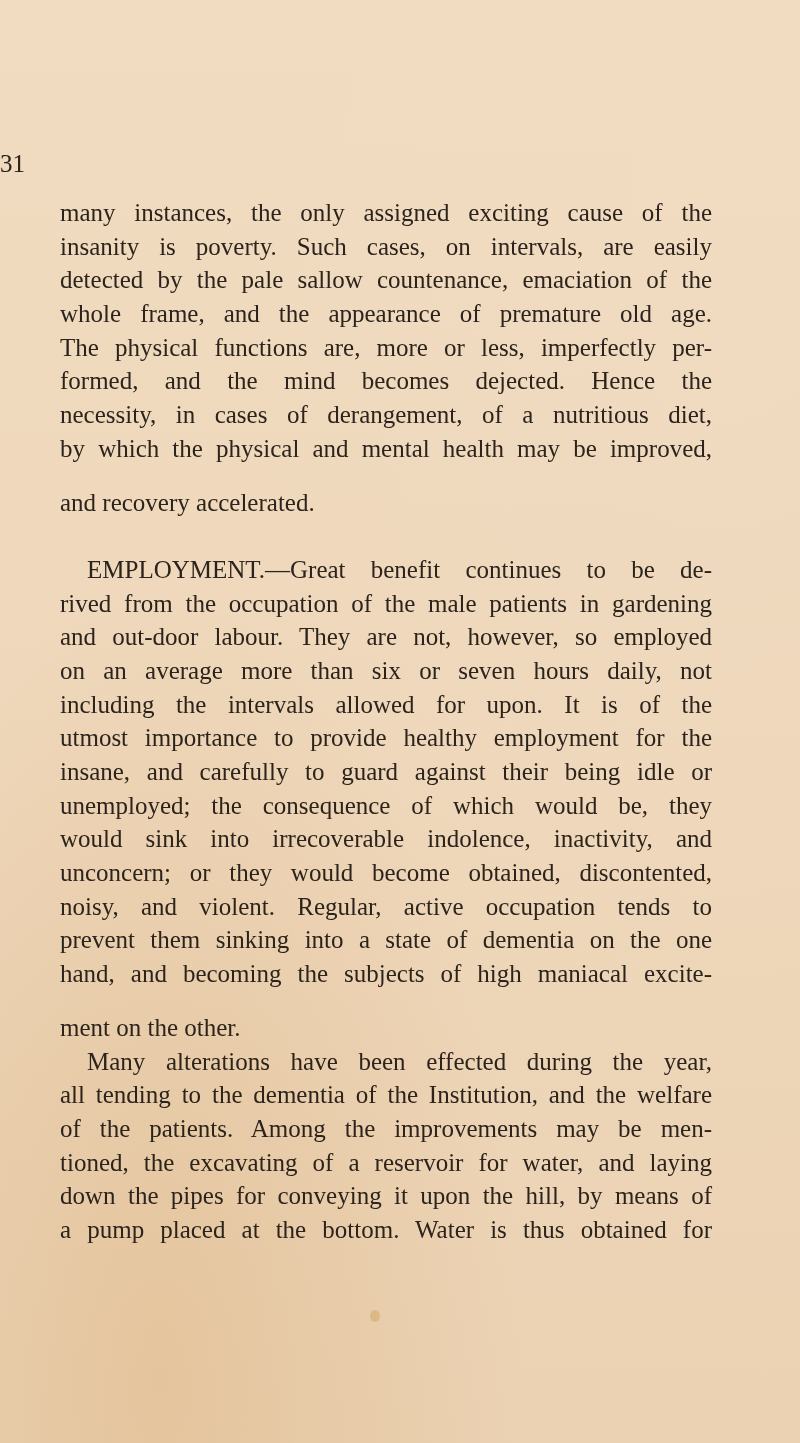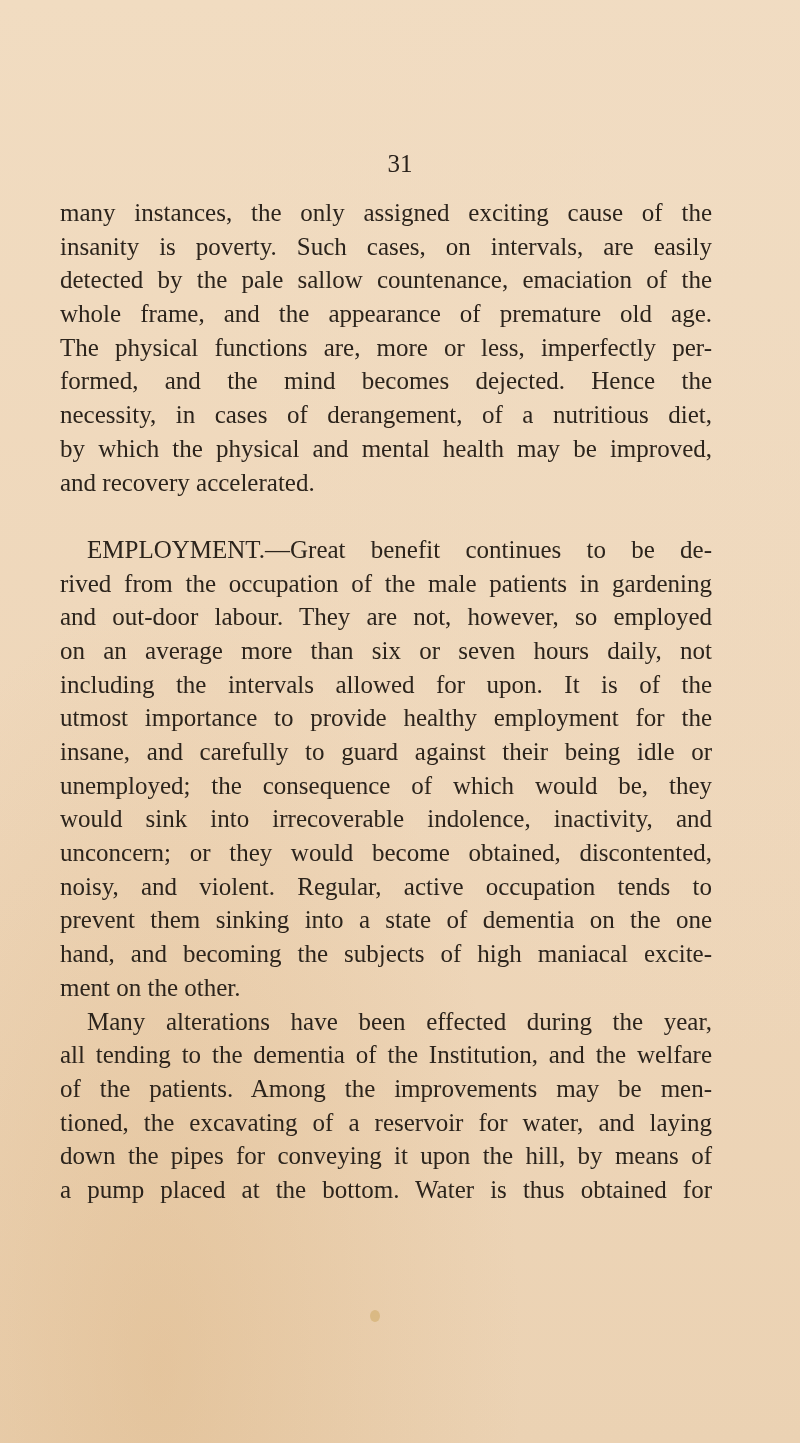--- a/index.html
+++ b/index.html
@@ -22,21 +22,20 @@
     background:
       radial-gradient(ellipse at 20% 95%, rgba(214,170,115,0.35) 0%, rgba(214,170,115,0) 40%),
       radial-gradient(ellipse at 90% 10%, rgba(240,220,195,0.6) 0%, rgba(240,220,195,0) 50%),
       linear-gradient(180deg, #f1dcc1 0%, #eed6b9 60%, #ebd2b3 100%);
   }
   .page-number {
     position: absolute;
     left: 0;
     width: 800px;
     top: 150px;
-    text-align: center;
     font-family: "Liberation Serif", "DejaVu Serif", serif;
     font-size: 25px;
     color: #2a221b;
     letter-spacing: 0px;
   }
   .body-text {
     position: absolute;
     left: 60px;
     top: 196px;
     width: 652px;
@@ -47,20 +46,21 @@
   }
   .line {
     display: block;
     white-space: nowrap;
     text-align: justify;
     text-align-last: justify;
     height: 33.7px;
   }
   .line.last {
     text-align-last: left;
+    margin-top: 20px;
   }
   .indent {
     padding-left: 27px;
   }
   .gap {
     height: 33.7px;
   }
   .stain {
     position: absolute;
     left: 370px;

